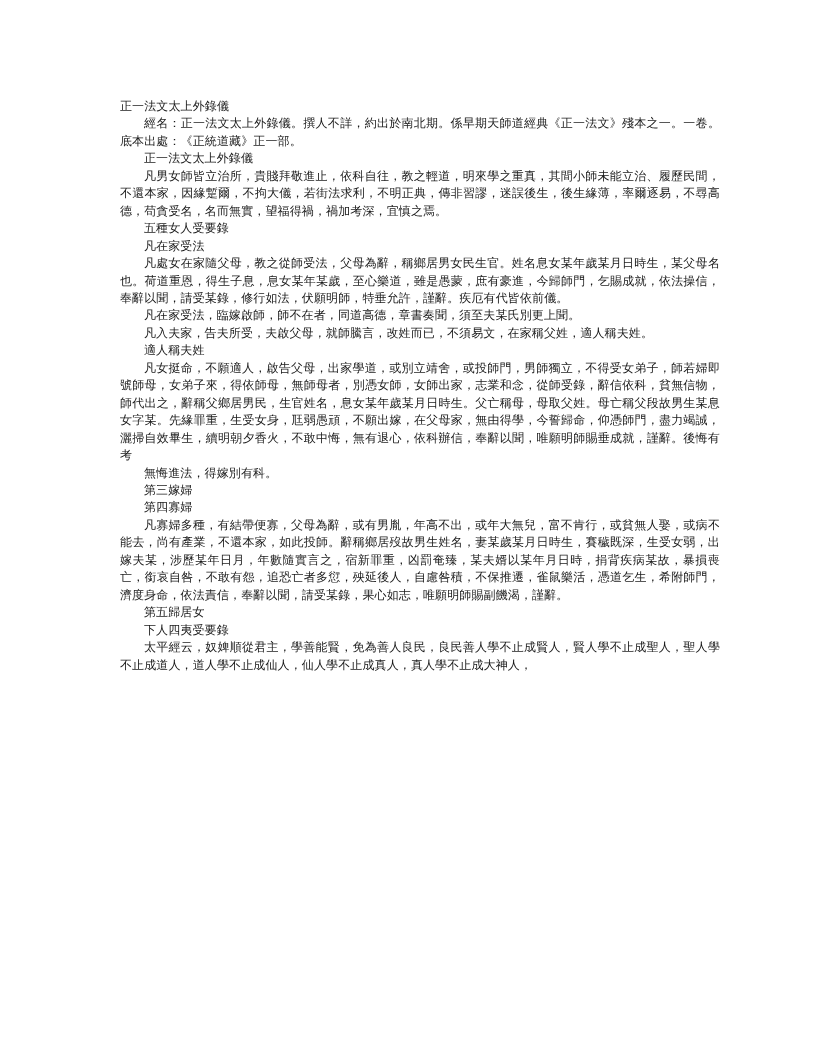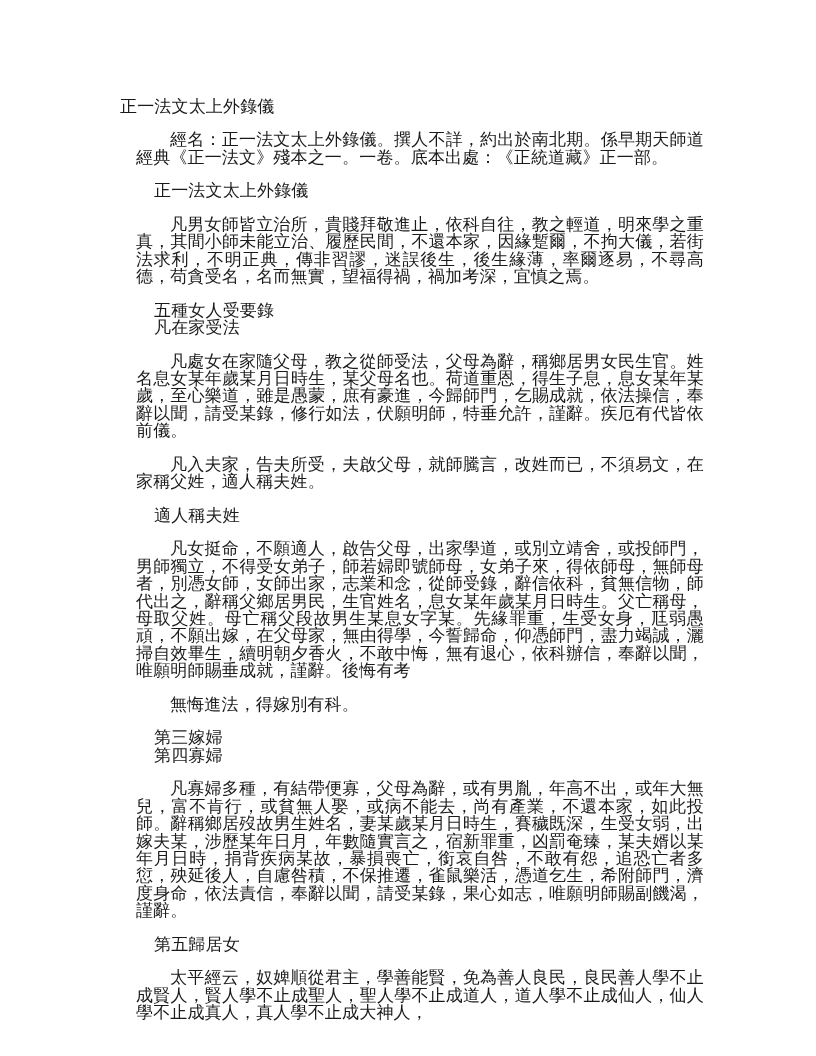--- a/index.html
+++ b/index.html
@@ -17,35 +17,35 @@
   #page {
     position: relative;
     width: 816px;
     height: 1056px;
     box-sizing: border-box;
     padding: 98px 96px 0 120px;
     background: #ffffff;
     overflow: hidden;
   }
   .doc-body {
-    font-size: 17px;
+    font-size: 12px;
     line-height: 17.45px;
     text-align: justify;
     text-justify: inter-character;
     letter-spacing: 0.01em;
     font-family: Liberation Serif, serif;
   }
   
   p.flush {
     margin: 0;
     text-indent: 0;
   }
   
   p.para {
-    margin: 16px;
+    margin: 0;
     text-indent: 2em;
   }
   
   p.heading {
     margin: 0;
     text-indent: 2em;
   }
   
   .doc-body p {
     word-break: break-all;
@@ -66,36 +66,38 @@
     <p class="heading">正一法文太上外錄儀</p>
 
     <p class="para">凡男女師皆立治所，貴賤拜敬進止，依科自往，教之輕道，明來學之重真，其間小師未能立治、履歷民間，不還本家，因緣蹔爾，不拘大儀，若街法求利，不明正典，傳非習謬，迷誤後生，後生緣薄，率爾逐易，不尋高德，苟貪受名，名而無實，望福得禍，禍加考深，宜慎之焉。</p>
 
     <p class="heading">五種女人受要錄</p>
 
     <p class="heading">凡在家受法</p>
 
     <p class="para">凡處女在家隨父母，教之從師受法，父母為辭，稱鄉居男女民生官。姓名息女某年歲某月日時生，某父母名也。荷道重恩，得生子息，息女某年某歲，至心樂道，雖是愚蒙，庶有豪進，今歸師門，乞賜成就，依法操信，奉辭以聞，請受某錄，修行如法，伏願明師，特垂允許，謹辭。疾厄有代皆依前儀。</p>
 
+    <p class="para">凡在家受法，臨嫁啟師，師不在者，同道高德，章書奏聞，須至夫某氏別更上聞。</p>
 
     <p class="para">凡入夫家，告夫所受，夫啟父母，就師騰言，改姓而已，不須易文，在家稱父姓，適人稱夫姓。</p>
 
     <p class="heading">適人稱夫姓</p>
 
     <p class="para">凡女挺命，不願適人，啟告父母，出家學道，或別立靖舍，或投師門，男師獨立，不得受女弟子，師若婦即號師母，女弟子來，得依師母，無師母者，別憑女師，女師出家，志業和念，從師受錄，辭信依科，貧無信物，師代出之，辭稱父鄉居男民，生官姓名，息女某年歲某月日時生。父亡稱母，母取父姓。母亡稱父段故男生某息女字某。先緣罪重，生受女身，尫弱愚頑，不願出嫁，在父母家，無由得學，今誓歸命，仰憑師門，盡力竭誠，灑掃自效畢生，續明朝夕香火，不敢中悔，無有退心，依科辦信，奉辭以聞，唯願明師賜垂成就，謹辭。後悔有考</p>
 
     <p class="para">無悔進法，得嫁別有科。</p>
 
     <p class="heading">第三嫁婦</p>
 
 
     <p class="heading">第四寡婦</p>
 
     <p class="para">凡寡婦多種，有結帶便寡，父母為辭，或有男胤，年高不出，或年大無兒，富不肯行，或貧無人娶，或病不能去，尚有產業，不還本家，如此投師。辭稱鄉居歿故男生姓名，妻某歲某月日時生，賽穢既深，生受女弱，出嫁夫某，涉歷某年日月，年數隨實言之，宿新罪重，凶罰奄臻，某夫婿以某年月日時，捐背疾病某故，暴損喪亡，銜哀自咎，不敢有怨，追恐亡者多愆，殃延後人，自慮咎積，不保推遷，雀鼠樂活，憑道乞生，希附師門，濟度身命，依法責信，奉辭以聞，請受某錄，果心如志，唯願明師賜副饑渴，謹辭。</p>
 
     <p class="heading">第五歸居女</p>
 
 
+    <p class="heading">下人四夷受要錄</p>
 
     <p class="para">太平經云，奴婢順從君主，學善能賢，免為善人良民，良民善人學不止成賢人，賢人學不止成聖人，聖人學不止成道人，道人學不止成仙人，仙人學不止成真人，真人學不止成大神人，</p>
 
   </div>
 </div>
 
 </body></html>

